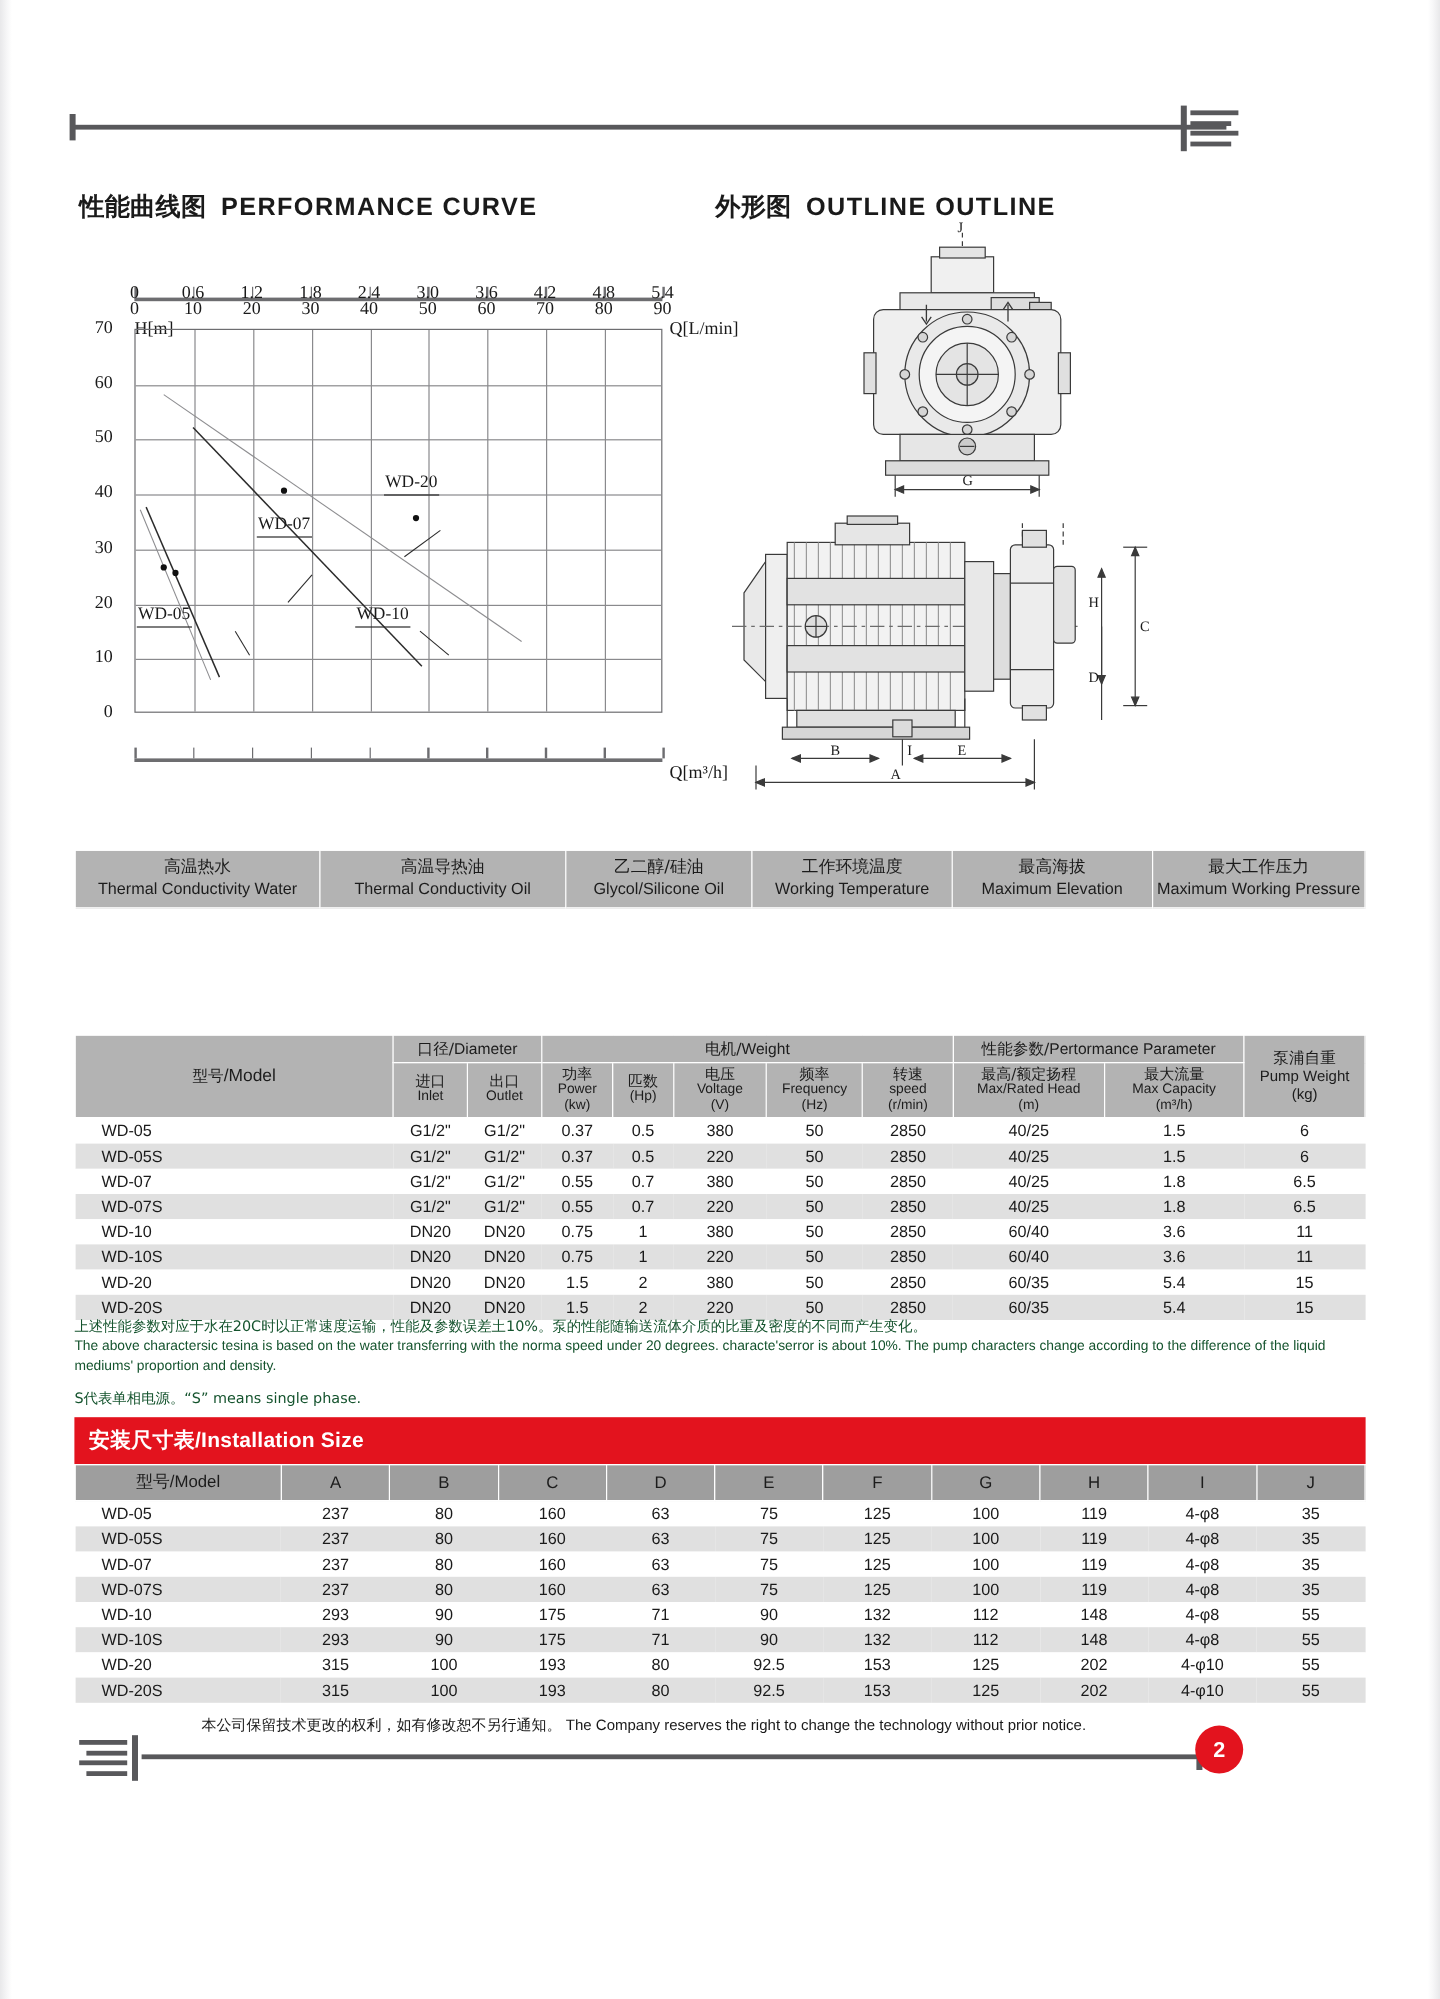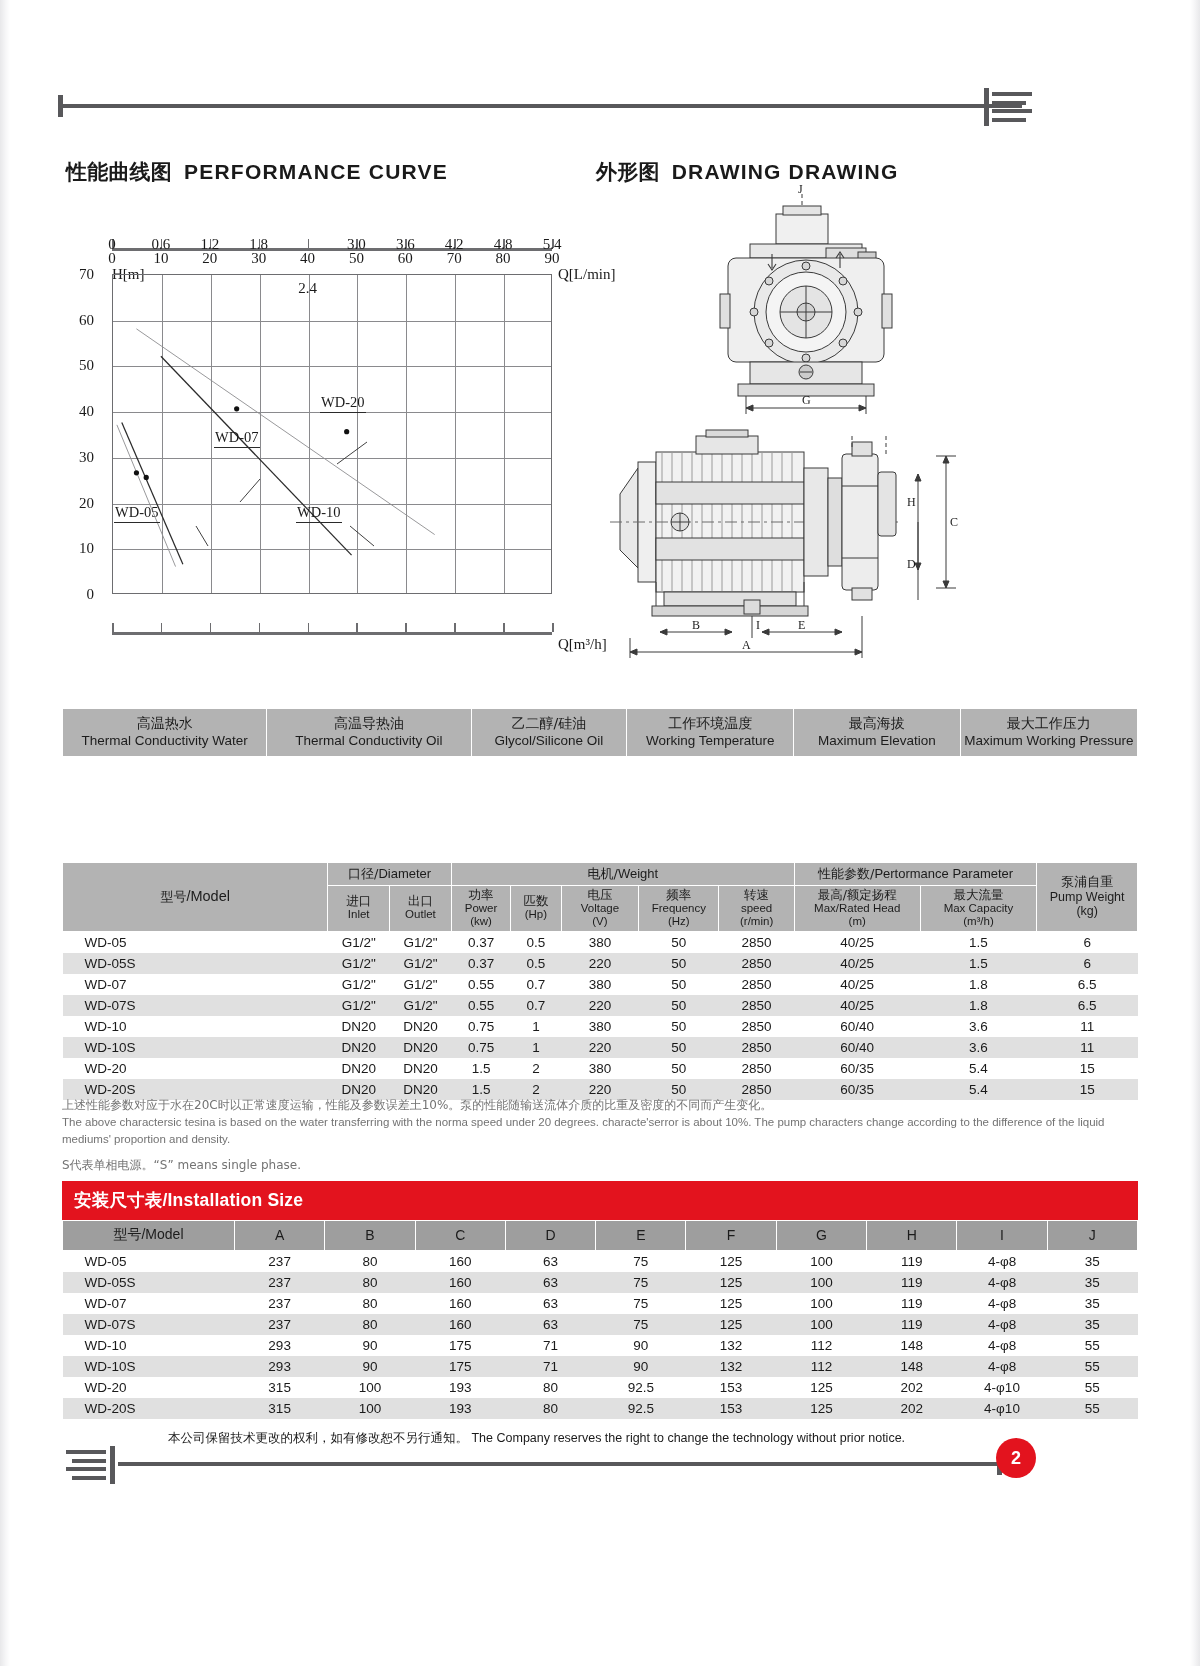--- a/index.html
+++ b/index.html
@@ -107,21 +107,21 @@
   #tp .hgrp td { font-size:13px; padding:2px 1px; }
   #tp .hsub td { font-size:11.5px; line-height:1.12; padding:2px 1px 3px;margin-top:32px; }
   #tp .hsub td .cn, #tp .hgrp td .cn { font-family:"DejaVu Sans", sans-serif; }
   #tp .hgrp td .cn { font-size:13px; }
   #tp .hsub td .cn { font-size:12.5px; display:block; }
   #tp tbody td { font-size:13.5px; padding:3px 1px; border:none; }
   #tp tbody tr:nth-child(odd)  td { background:#ffffff; }
   #tp tbody tr:nth-child(even) td { background:#e0e0e0; }
   #tp tbody td.m { text-align:left; padding-left:22px; }
   .notes { position:absolute; left:62px; top:1097px; width:1070px; }
-  .notes p { font-size:11.5px; line-height:1.45; color:#737373; }
+  .notes p { font-size:11.5px; line-height:1.45; color:#14532d; }
   .notes p.cn { font-family:"DejaVu Sans", sans-serif; font-size:12px; }
   .notes p.sp { margin-top:9px; }
 
   
   #is { top:1181px; }
   #is table td { border:1px solid #ffffff; }
   #is .hr td { background:#9e9e9e; color:#1c1c1c; font-size:14px; padding:5px 2px 6px; }
   #is .hr td.first { background:#9e9e9e; }
   #is .hr td .cn { font-family:"DejaVu Sans", sans-serif; }
   #is tbody td { font-size:13.5px; padding:3px 1px; border:none; }
@@ -153,21 +153,21 @@
       <span></span>
       <span></span>
   </div>
 
   <div class="sect-title" id="curve-title">
     <span class="cn">性能曲线图</span>
     &nbsp;<span class="en">PERFORMANCE CURVE</span>
   </div>
   <div class="sect-title" id="outline-title">
     <span class="cn">外形图</span>
-    &nbsp;<span class="en">DRAWING DRAWING</span>
+    &nbsp;<span class="en">OUTLINE OUTLINE</span>
   </div>
 
   <div class="chart">
 
     <div class="yaxis-name">H[m]</div>
 
     <div class="axis-top" id="axis-top">
         <div class="tk" style="left: 0px;"></div>
         <div class="tk" style="left: 48.8889px;"></div>
         <div class="tk" style="left: 97.7778px;"></div>
@@ -238,21 +238,21 @@
       <div class="axis-top-lbl" style="left: 241.556px;">40</div>
       <div class="axis-top-lbl" style="left: 290.444px;">50</div>
       <div class="axis-top-lbl" style="left: 339.333px;">60</div>
       <div class="axis-top-lbl" style="left: 388.222px;">70</div>
       <div class="axis-top-lbl" style="left: 437.111px;">80</div>
       <div class="axis-top-lbl" style="left: 486px;">90</div>
       <div class="axis-bot-lbl" style="left: 46px;">0</div>
       <div class="axis-bot-lbl" style="left: 94.8889px;">0.6</div>
       <div class="axis-bot-lbl" style="left: 143.778px;">1.2</div>
       <div class="axis-bot-lbl" style="left: 192.667px;">1.8</div>
-      <div class="axis-bot-lbl" style="left: 241.556px; margin-top: 44px;">2.4</div>
+      <div class="axis-bot-lbl" style="left: 241.556px;">2.4</div>
       <div class="axis-bot-lbl" style="left: 290.444px;">3.0</div>
       <div class="axis-bot-lbl" style="left: 339.333px;">3.6</div>
       <div class="axis-bot-lbl" style="left: 388.222px;">4.2</div>
       <div class="axis-bot-lbl" style="left: 437.111px;">4.8</div>
       <div class="axis-bot-lbl" style="left: 486px;">5.4</div>
       <div class="ylbl" style="top: 42px;">70</div>
       <div class="ylbl" style="top: 87.7143px;">60</div>
       <div class="ylbl" style="top: 133.429px;">50</div>
       <div class="ylbl" style="top: 179.143px;">40</div>
       <div class="ylbl" style="top: 224.857px;">30</div>

